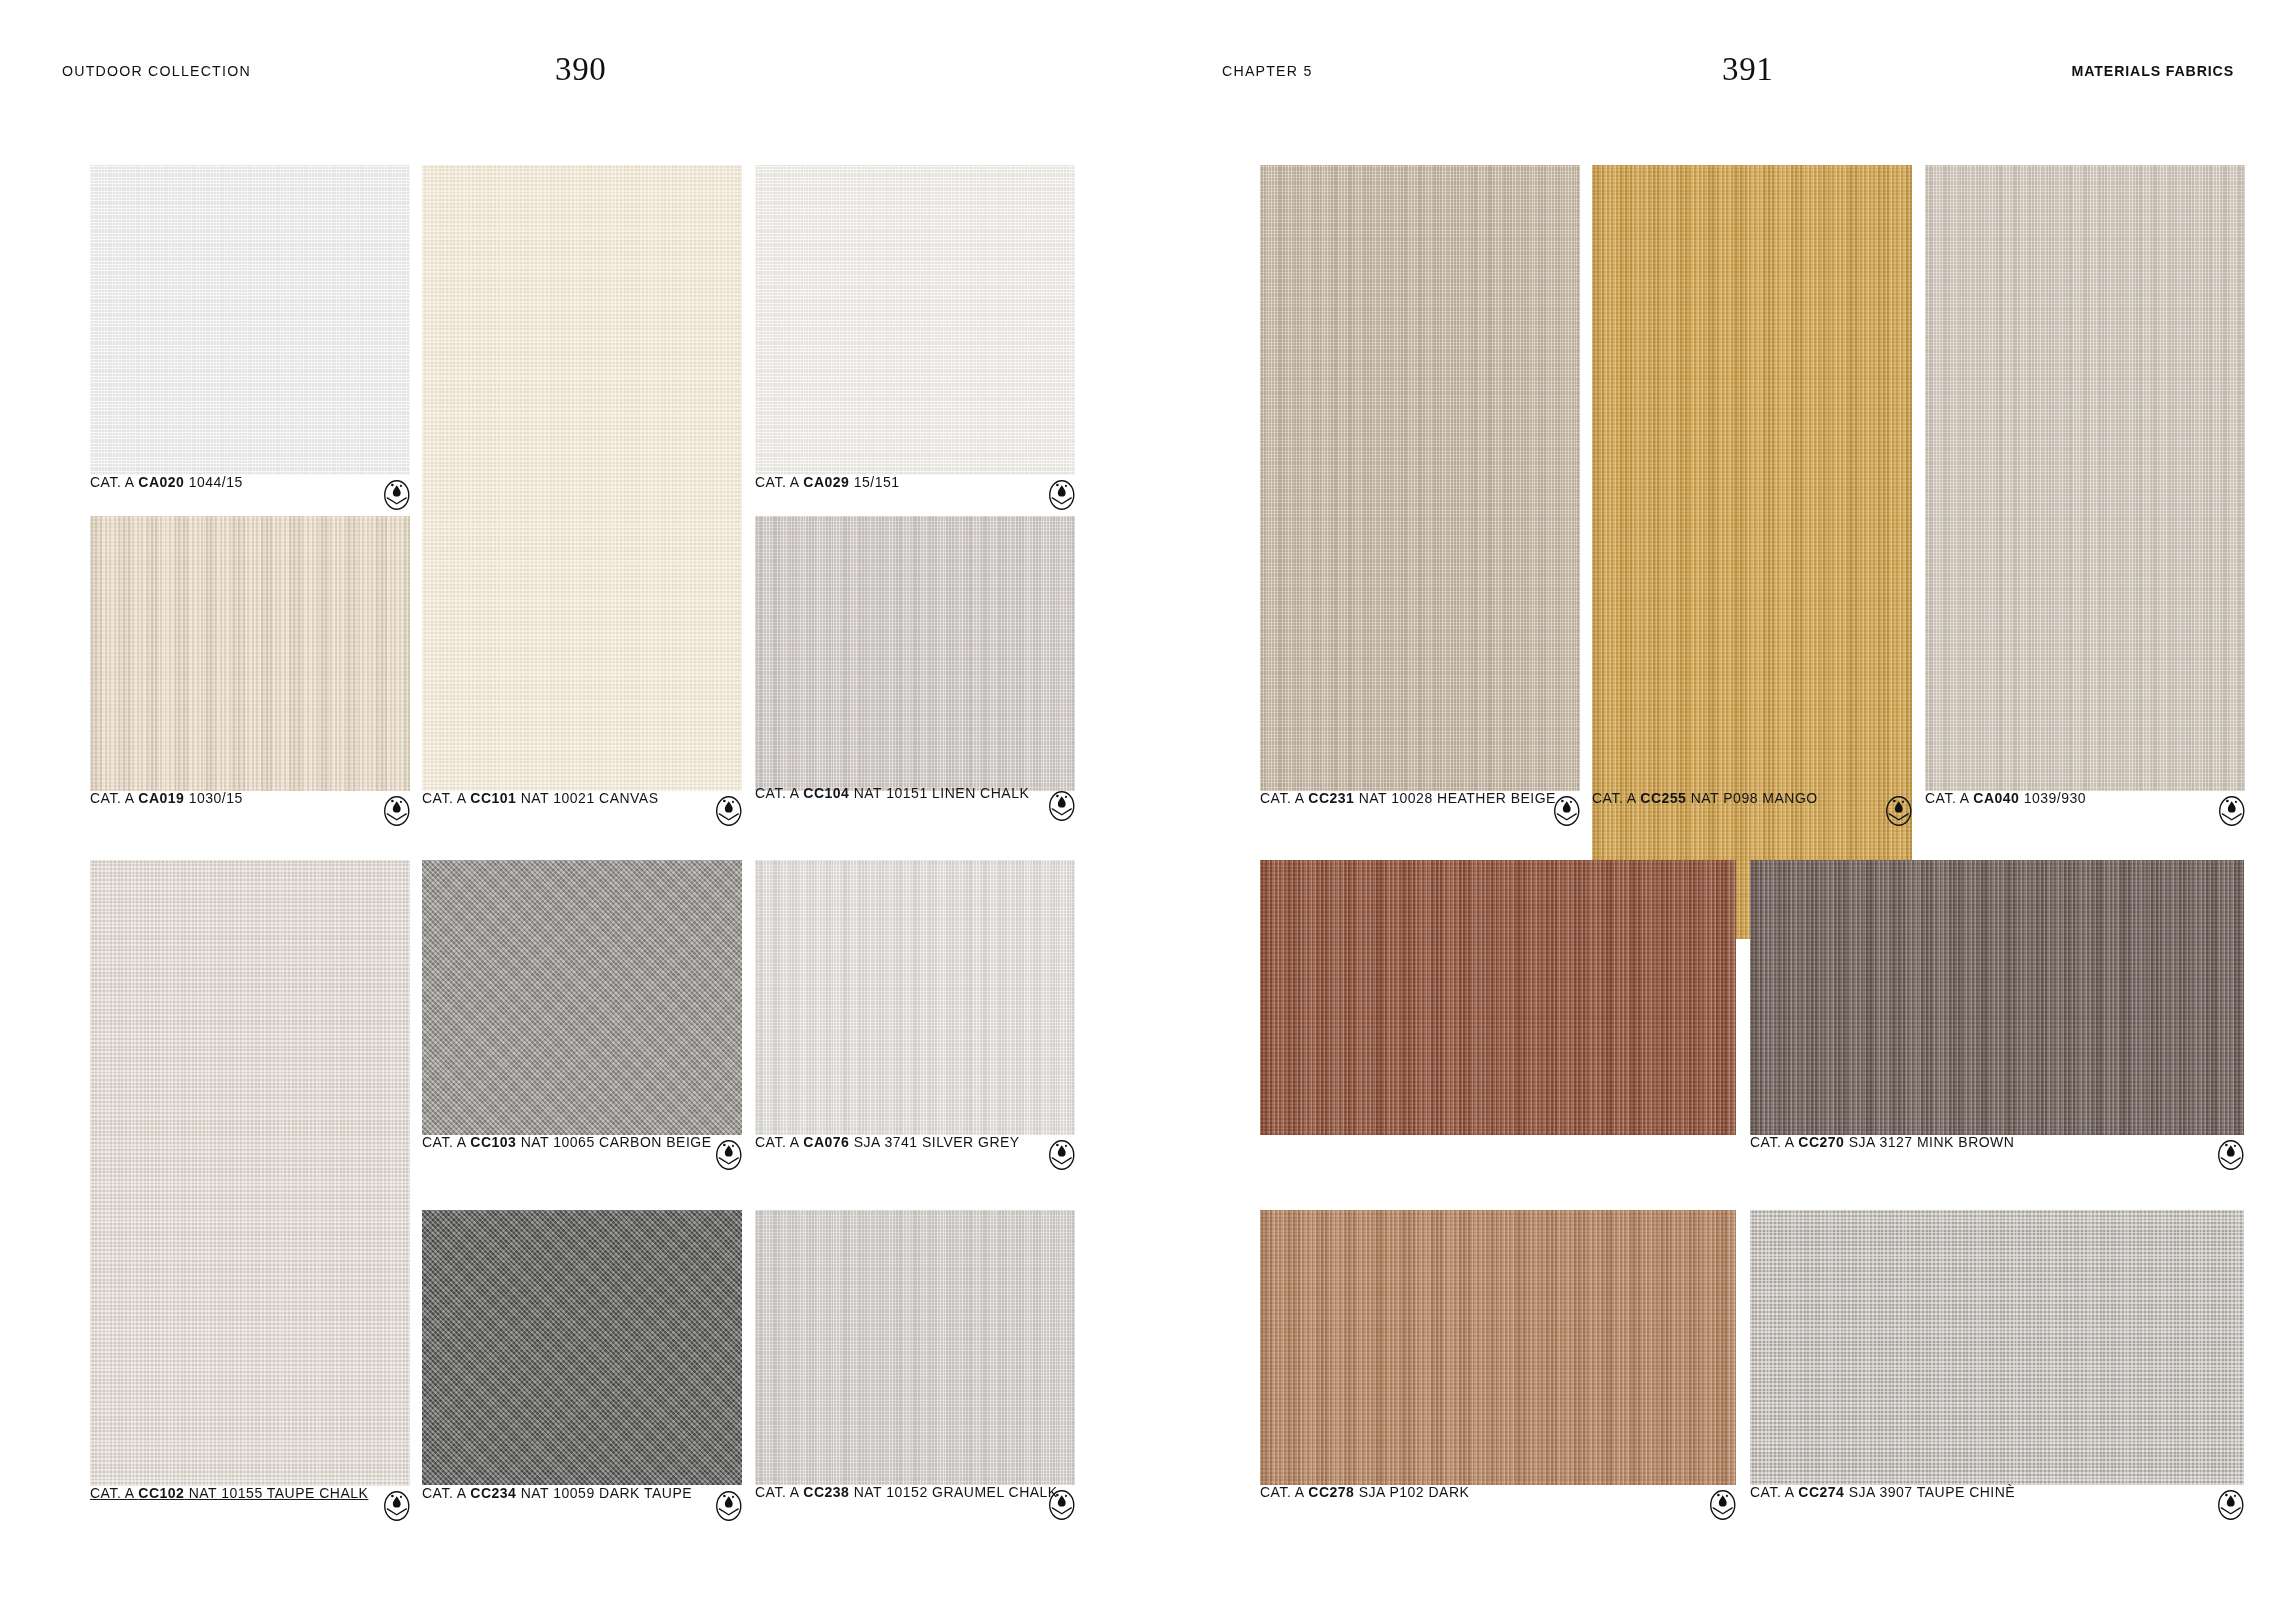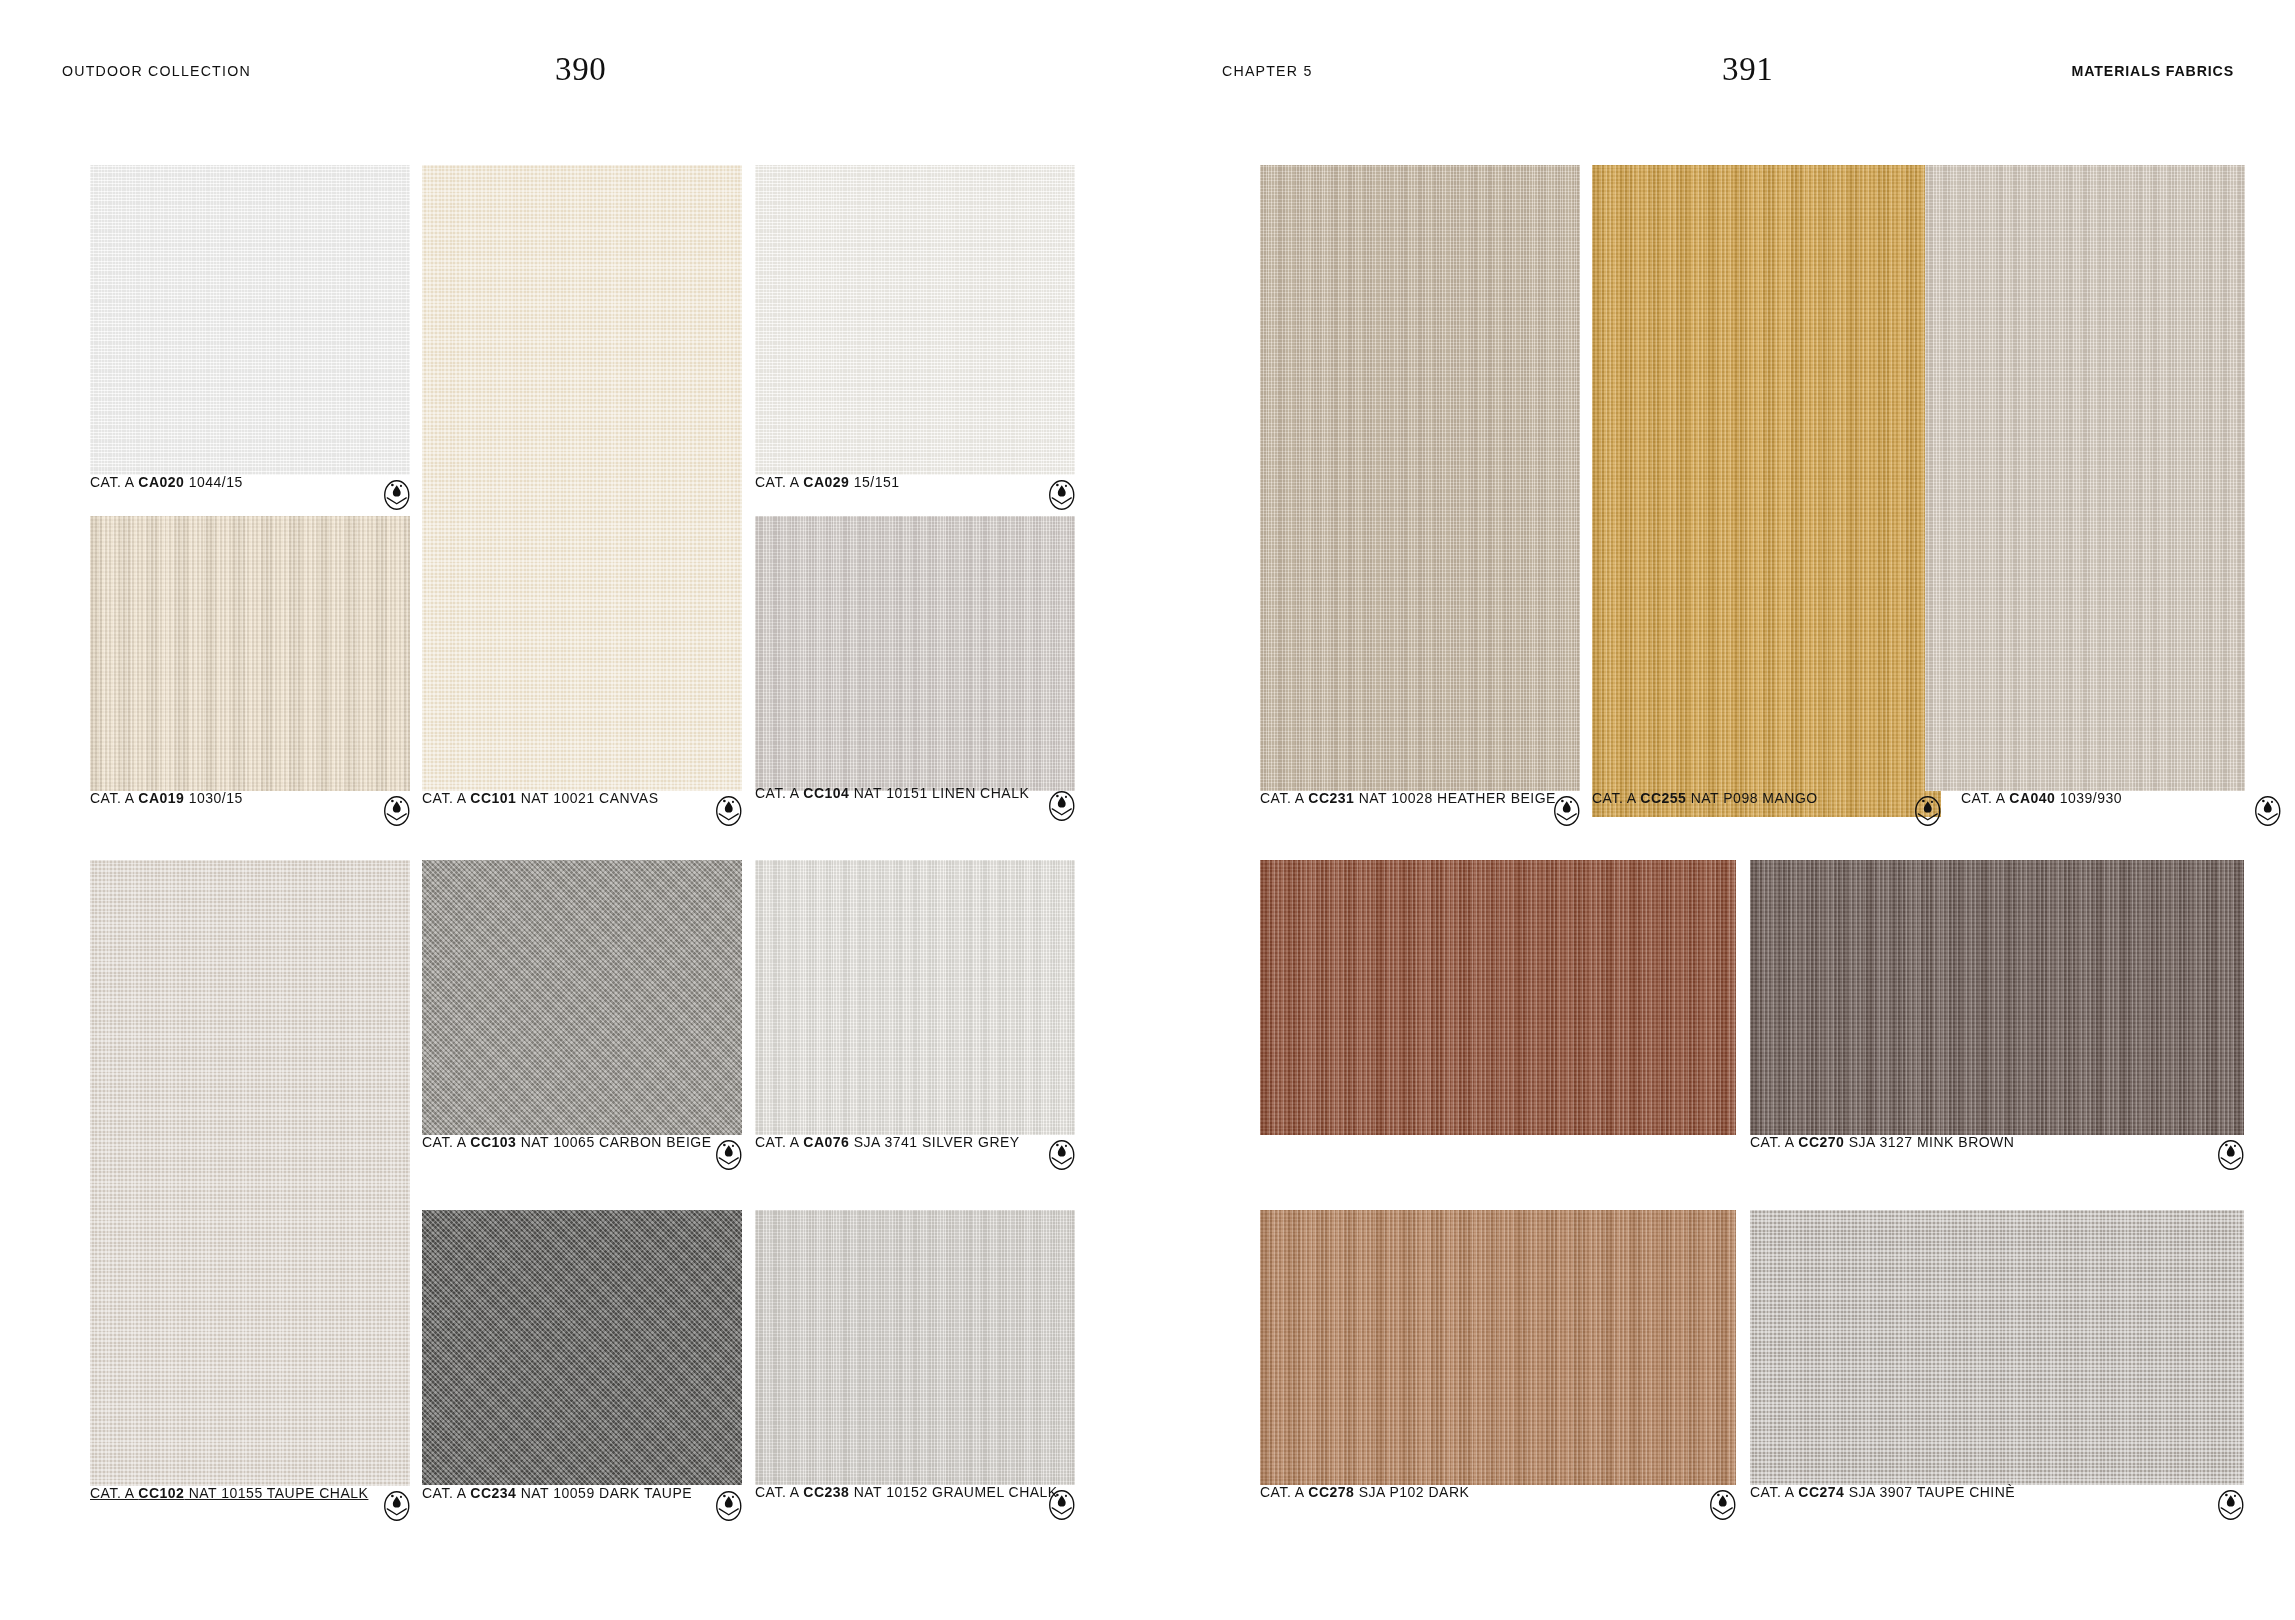--- a/index.html
+++ b/index.html
@@ -215,38 +215,38 @@
             <svg viewBox="0 0 30 34" xmlns="http://www.w3.org/2000/svg">
               <ellipse cx="15" cy="17" rx="13.2" ry="15.6" fill="none" stroke="#111" stroke-width="1.5"></ellipse>
               <path d="M15 6.2 C12.2 10.1 10.7 12.4 10.7 14.4 a4.3 4.3 0 0 0 8.6 0 c0-2-1.5-4.3-4.3-8.2 z" fill="#111"></path>
               <circle cx="10.2" cy="6.0" r="1.45" fill="#111"></circle>
               <circle cx="19.6" cy="7.0" r="1.15" fill="#111"></circle>
               <path d="M4.6 20.2 L15 26.6 L25.4 20.2" fill="none" stroke="#111" stroke-width="1.5" stroke-linecap="round" stroke-linejoin="round"></path>
             </svg>
           </span>
         </div>
       </div>
-      <div class="cell" style="left: 1592px; top: 165px; width: 320px; height: 652px; padding-left: 29px;">
+      <div class="cell" style="left: 1592px; top: 165px; width: 320px; height: 774px;">
         <div class="swatch" style="background-color: rgb(211, 162, 71); background-image: repeating-linear-gradient(90deg, rgba(255, 255, 255, 0.26) 0px, rgba(255, 255, 255, 0.26) 0.9px, rgba(0, 0, 0, 0.07) 0.9px, rgba(0, 0, 0, 0.07) 2.8px, rgba(255, 255, 255, 0.1) 2.8px, rgba(255, 255, 255, 0.1) 4.6px), repeating-linear-gradient(0deg, rgba(0, 0, 0, 0.035) 0px, rgba(0, 0, 0, 0.035) 1.8px, rgba(255, 255, 255, 0.09) 1.8px, rgba(255, 255, 255, 0.09) 3.7px), repeating-linear-gradient(90deg, rgba(0, 0, 0, 0.043) 0px, rgba(0, 0, 0, 0.043) 12px, rgba(255, 255, 255, 0.055) 12px, rgba(255, 255, 255, 0.055) 28.5px);"></div>
         <div class="caption" style="top: 626px;">
           <span class="cap-text"><span>CAT. A </span><b>CC255</b><span> NAT P098 MANGO</span></span>
           <span class="cap-icon">
             <svg viewBox="0 0 30 34" xmlns="http://www.w3.org/2000/svg">
               <ellipse cx="15" cy="17" rx="13.2" ry="15.6" fill="none" stroke="#111" stroke-width="1.5"></ellipse>
               <path d="M15 6.2 C12.2 10.1 10.7 12.4 10.7 14.4 a4.3 4.3 0 0 0 8.6 0 c0-2-1.5-4.3-4.3-8.2 z" fill="#111"></path>
               <circle cx="10.2" cy="6.0" r="1.45" fill="#111"></circle>
               <circle cx="19.6" cy="7.0" r="1.15" fill="#111"></circle>
               <path d="M4.6 20.2 L15 26.6 L25.4 20.2" fill="none" stroke="#111" stroke-width="1.5" stroke-linecap="round" stroke-linejoin="round"></path>
             </svg>
           </span>
         </div>
       </div>
       <div class="cell" style="left: 1925px; top: 165px; width: 320px; height: 626px;">
         <div class="swatch" style="background-color: rgb(220, 210, 197); background-image: repeating-linear-gradient(90deg, rgba(255, 255, 255, 0.3) 0px, rgba(255, 255, 255, 0.3) 0.9px, rgba(0, 0, 0, 0.05) 0.9px, rgba(0, 0, 0, 0.05) 2.8px), repeating-linear-gradient(0deg, rgba(255, 255, 255, 0.22) 0px, rgba(255, 255, 255, 0.22) 0.9px, rgba(0, 0, 0, 0.043) 0.9px, rgba(0, 0, 0, 0.043) 2.8px), repeating-linear-gradient(90deg, rgba(0, 0, 0, 0.035) 0px, rgba(0, 0, 0, 0.035) 8.3px, rgba(255, 255, 255, 0.05) 8.3px, rgba(255, 255, 255, 0.05) 17.4px);"></div>
-        <div class="caption" style="top: 626px; margin-left: 36px;">
+        <div class="caption" style="top: 626px;">
           <span class="cap-text"><span>CAT. A </span><b>CA040</b><span> 1039/930</span></span>
           <span class="cap-icon">
             <svg viewBox="0 0 30 34" xmlns="http://www.w3.org/2000/svg">
               <ellipse cx="15" cy="17" rx="13.2" ry="15.6" fill="none" stroke="#111" stroke-width="1.5"></ellipse>
               <path d="M15 6.2 C12.2 10.1 10.7 12.4 10.7 14.4 a4.3 4.3 0 0 0 8.6 0 c0-2-1.5-4.3-4.3-8.2 z" fill="#111"></path>
               <circle cx="10.2" cy="6.0" r="1.45" fill="#111"></circle>
               <circle cx="19.6" cy="7.0" r="1.15" fill="#111"></circle>
               <path d="M4.6 20.2 L15 26.6 L25.4 20.2" fill="none" stroke="#111" stroke-width="1.5" stroke-linecap="round" stroke-linejoin="round"></path>
             </svg>
           </span>

